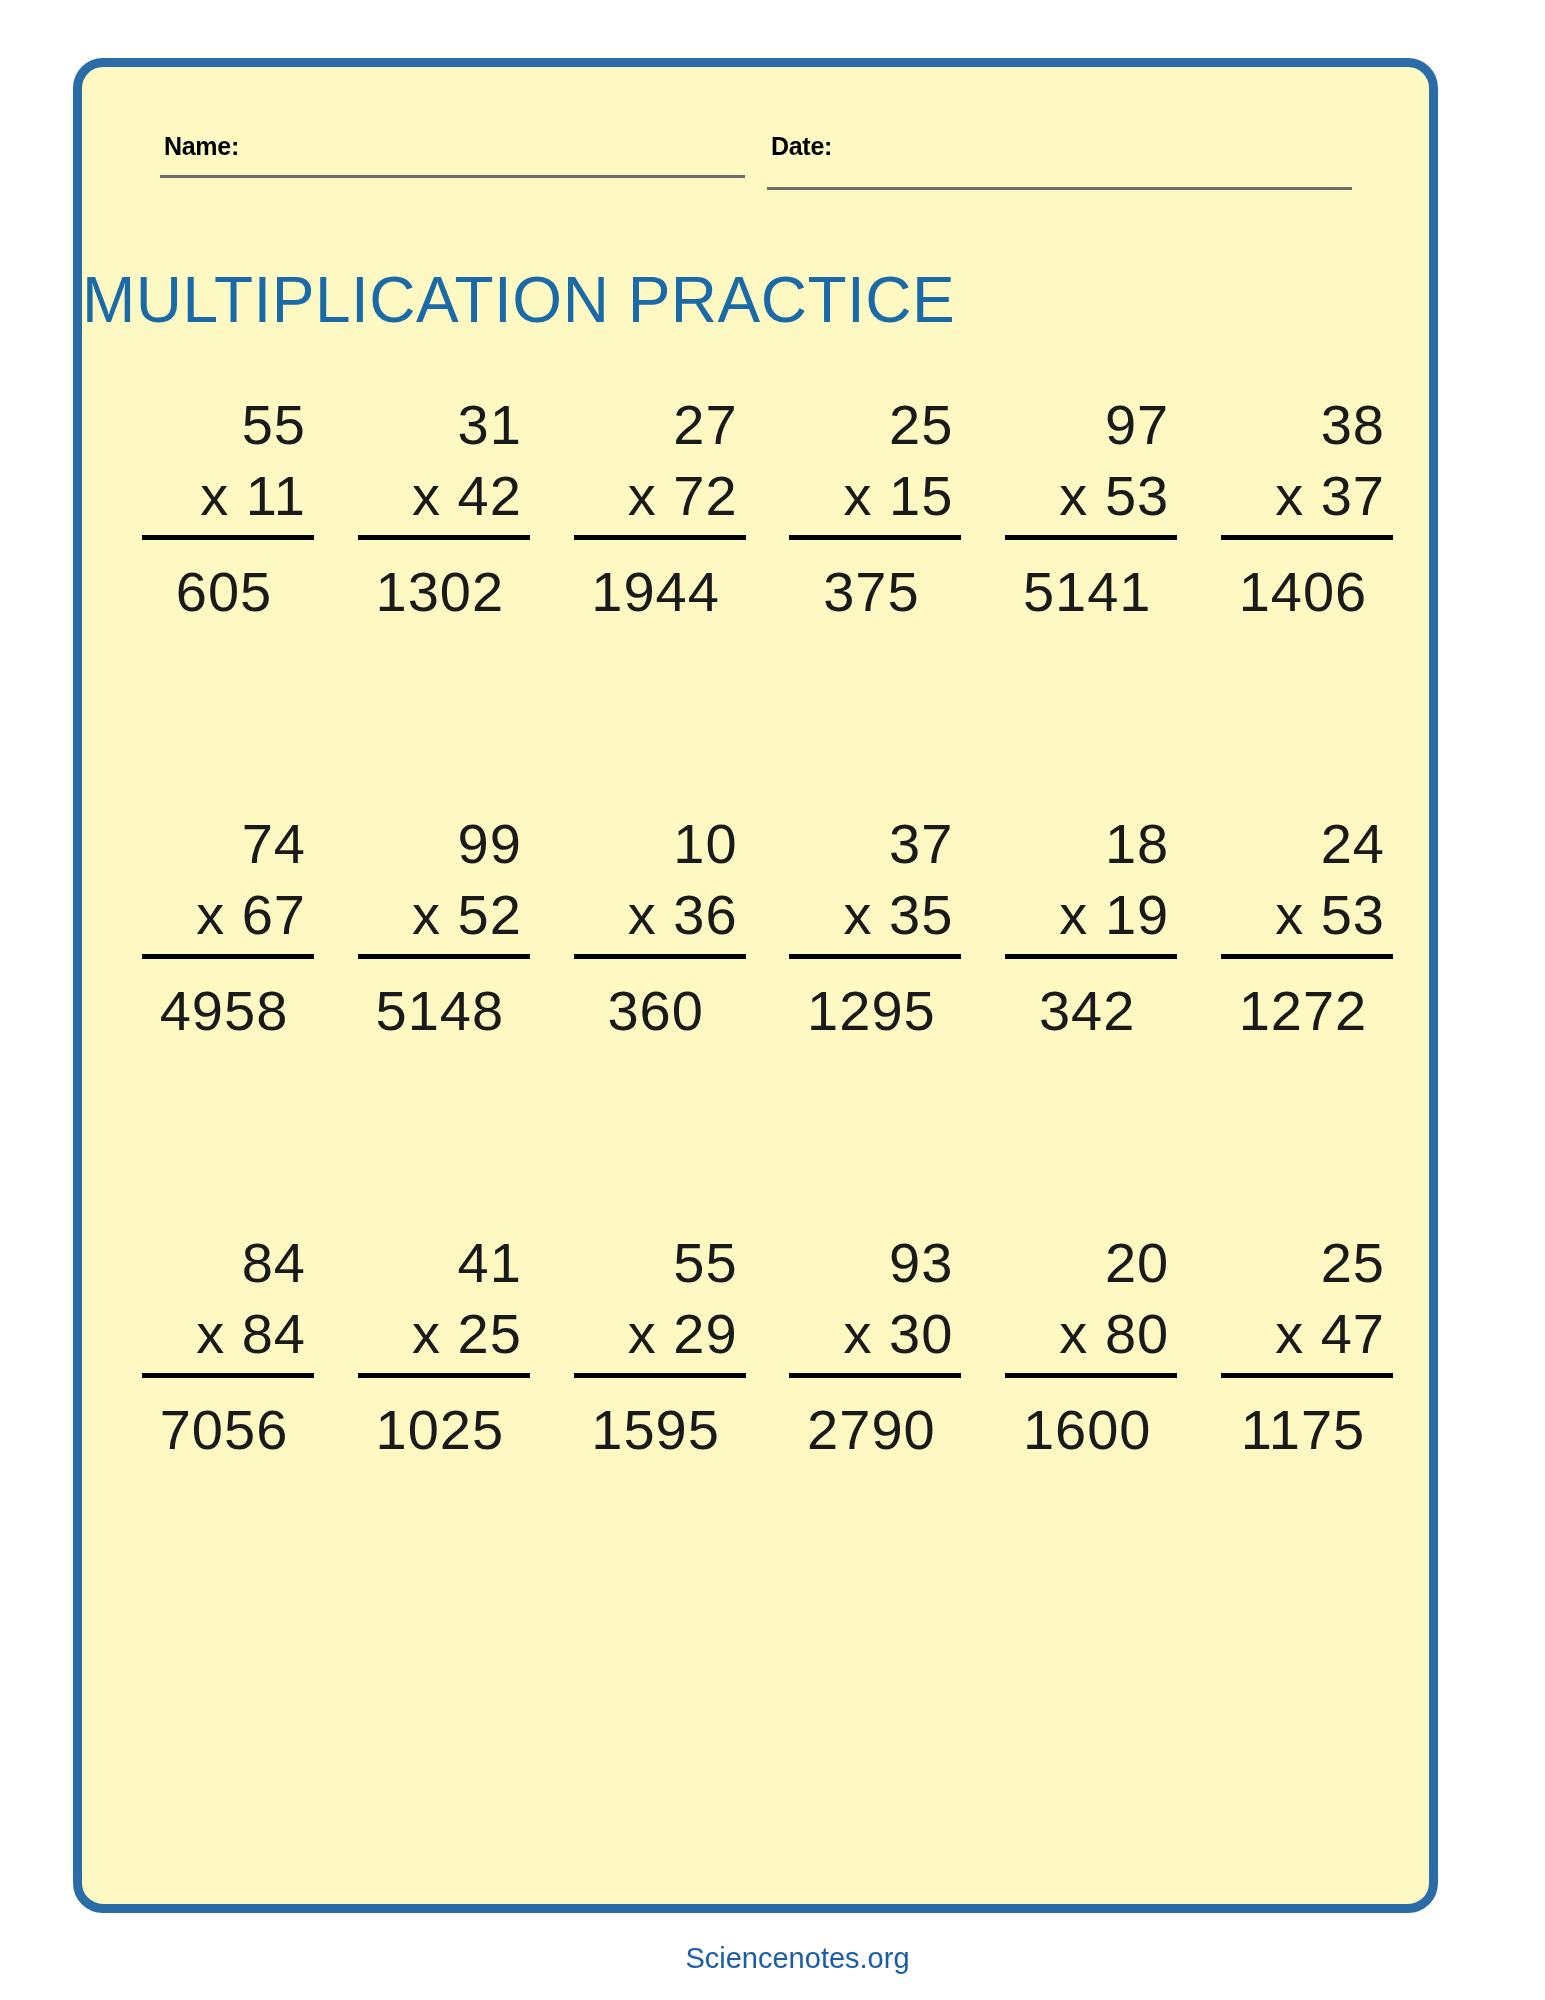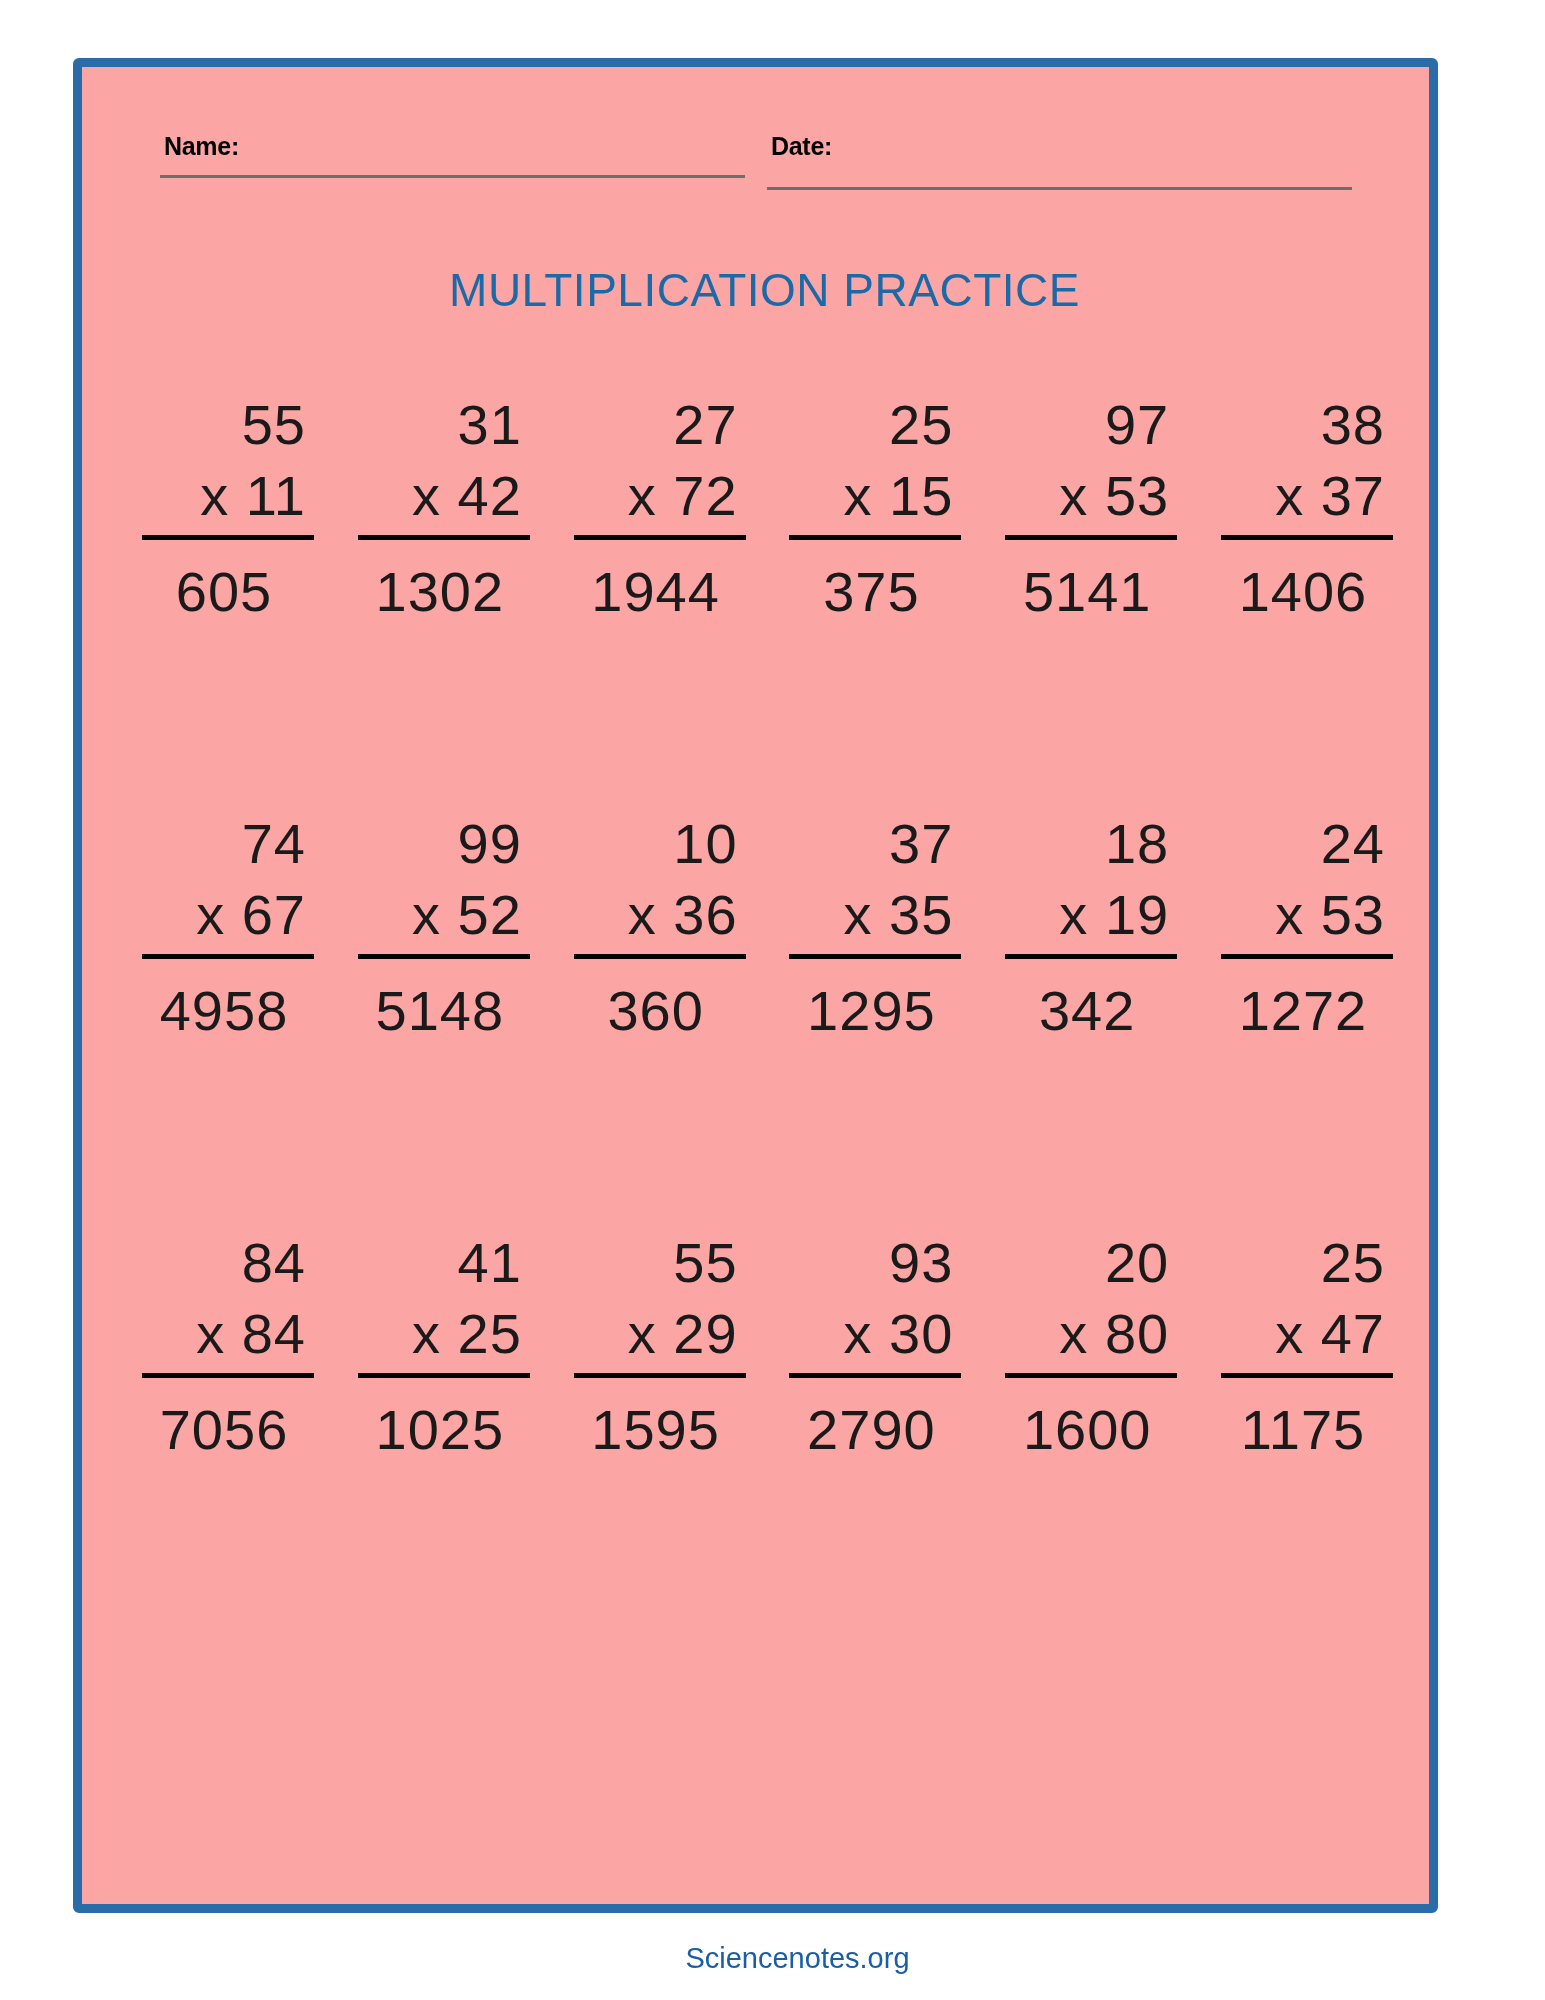--- a/index.html
+++ b/index.html
@@ -20,22 +20,22 @@
   }
 
   
   .frame {
     position: absolute;
     left: 73px;
     top: 58px;
     width: 1365px;
     height: 1855px;
     border: 9px solid #2a6ca8;
-    border-radius: 6px;
-    background: #fca5a5;
+    border-radius: 30px;
+    background: #fef9c3;
   }
 
   
   .nd-row {
     position: absolute;
     left: 78px;
     top: 65px;
     width: 1200px;
     display: flex;
     gap: 22px;
@@ -56,22 +56,22 @@
     background: #6e6e6e;
     width: 100%;
   }
 
   
   .title {
     position: absolute;
     left: 0;
     top: 196px;
     width: 1365px;
-    text-align: center;
-    font-size: 46px;
+    text-align: left;
+    font-size: 64px;
     font-weight: 400;
     color: #1a6aa8;
     letter-spacing: 0.5px;
     white-space: nowrap;
   }
 
   
   .grid {
     position: absolute;
     left: 30px;

